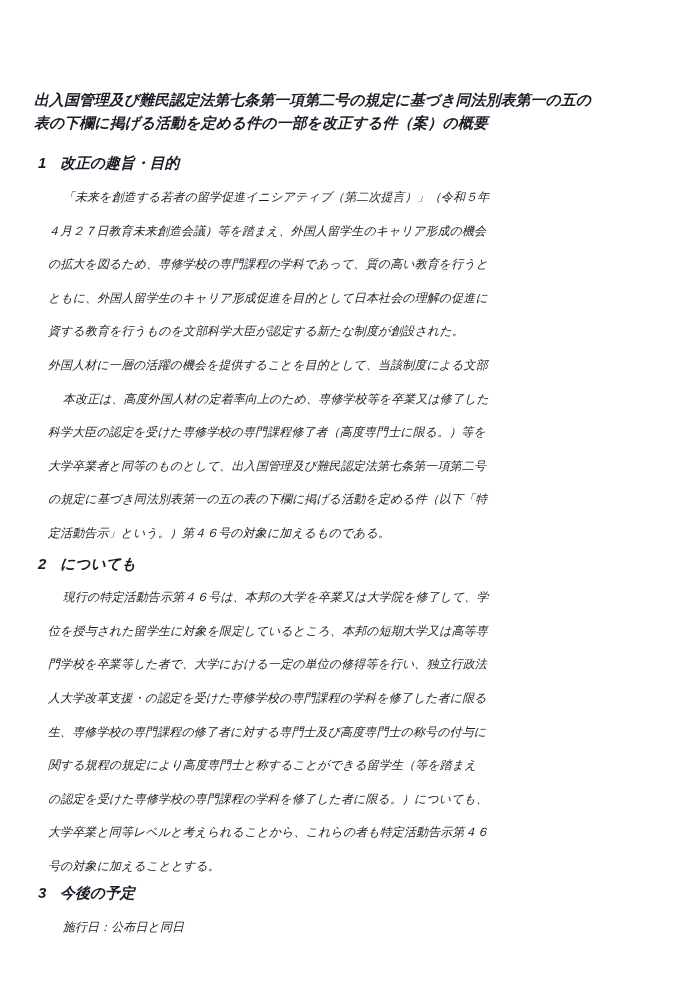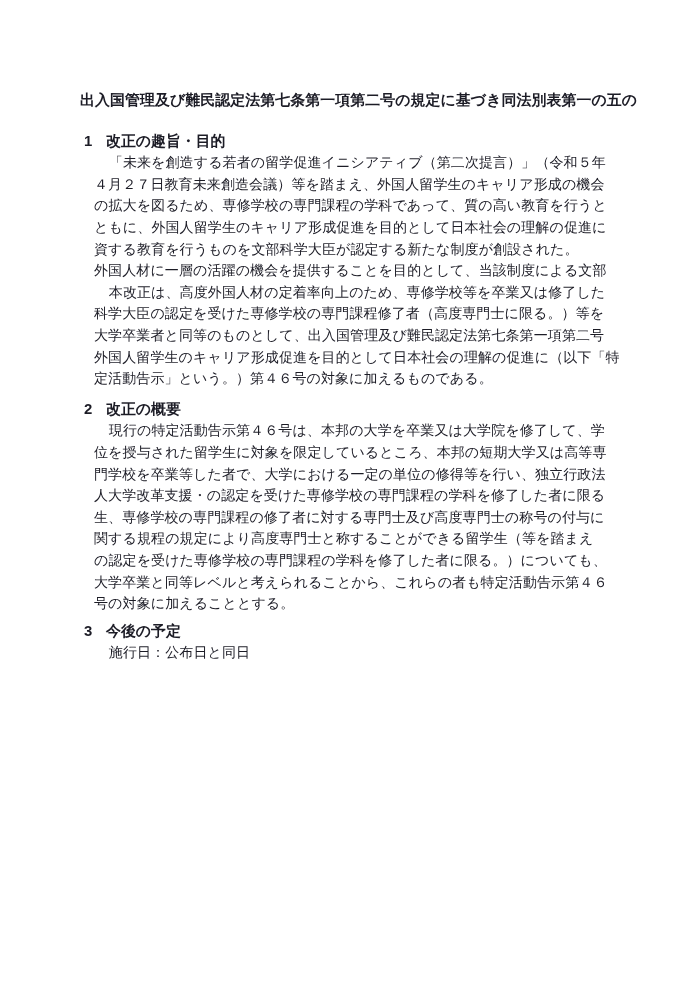--- a/index.html
+++ b/index.html
@@ -9,21 +9,22 @@
   }
   .page {
     position: relative;
     width: 700px;
     height: 1001px;
     background: #ffffff;
     overflow: hidden;
     color: #1c1c26;
   }
   .content {
-    padding: 89px 72px 0 80px;
+    padding: 89px 72px 0 34px;
+    font-style: italic;
   }
   
   .doc-title {
     font-family: "Liberation Sans", "DejaVu Sans", sans-serif;
     font-weight: bold;
     font-size: 14.9px;
     line-height: 22.7px;
     letter-spacing: 0.1px;
     white-space: nowrap;
   }
@@ -50,65 +51,67 @@
     box-sizing: border-box;
     flex: 0 0 auto;
   }
   
   .para {
     margin: 0 0 0 14px;
   }
   .b-line {
     display: block;
     font-family: "Liberation Serif", "DejaVu Serif", serif;
-    font-size: 14px;
+    font-size: 12px;
     line-height: 21.6px;
     letter-spacing: 0.1px;
     white-space: nowrap;
+    margin-top: 12px;
   }
   .b-line.first {
     text-indent: 14.8px;
   }
 </style>
 </head>
 <body>
 
 <div class="page">
   <div class="content">
 
     <div class="doc-title">
       <span class="t-line">出入国管理及び難民認定法第七条第一項第二号の規定に基づき同法別表第一の五の</span>
+      <span class="t-line">表の下欄に掲げる活動を定める件の一部を改正する件（案）の概要</span>
     </div>
 
     <div class="section section-1">
       <div class="section-heading">
         <span class="num">1</span>
         <span class="label">改正の趣旨・目的</span>
       </div>
       <div class="para">
         <span class="b-line first">「未来を創造する若者の留学促進イニシアティブ（第二次提言）」（令和５年</span>
         <span class="b-line">４月２７日教育未来創造会議）等を踏まえ、外国人留学生のキャリア形成の機会</span>
         <span class="b-line">の拡大を図るため、専修学校の専門課程の学科であって、質の高い教育を行うと</span>
         <span class="b-line">ともに、外国人留学生のキャリア形成促進を目的として日本社会の理解の促進に</span>
         <span class="b-line">資する教育を行うものを文部科学大臣が認定する新たな制度が創設された。</span>
       </div>
       <div class="para">
         <span class="b-line">外国人材に一層の活躍の機会を提供することを目的として、当該制度による文部</span>
         <span class="b-line first">本改正は、高度外国人材の定着率向上のため、専修学校等を卒業又は修了した</span>
         <span class="b-line">科学大臣の認定を受けた専修学校の専門課程修了者（高度専門士に限る。）等を</span>
         <span class="b-line">大学卒業者と同等のものとして、出入国管理及び難民認定法第七条第一項第二号</span>
-        <span class="b-line">外国人留学生のキャリア形成促進を目的として日本社会の理解の促進に（以下「特</span>
+        <span class="b-line">の規定に基づき同法別表第一の五の表の下欄に掲げる活動を定める件（以下「特</span>
         <span class="b-line">定活動告示」という。）第４６号の対象に加えるものである。</span>
       </div>
     </div>
 
     <div class="section section-2">
       <div class="section-heading">
         <span class="num">2</span>
-        <span class="label">改正の概要</span>
+        <span class="label">についても</span>
       </div>
       <div class="para">
         <span class="b-line first">現行の特定活動告示第４６号は、本邦の大学を卒業又は大学院を修了して、学</span>
         <span class="b-line">位を授与された留学生に対象を限定しているところ、本邦の短期大学又は高等専</span>
         <span class="b-line">門学校を卒業等した者で、大学における一定の単位の修得等を行い、独立行政法</span>
         <span class="b-line">人大学改革支援・の認定を受けた専修学校の専門課程の学科を修了した者に限る</span>
         <span class="b-line">生、専修学校の専門課程の修了者に対する専門士及び高度専門士の称号の付与に</span>
         <span class="b-line">関する規程の規定により高度専門士と称することができる留学生（等を踏まえ</span>
         <span class="b-line">の認定を受けた専修学校の専門課程の学科を修了した者に限る。）についても、</span>
         <span class="b-line">大学卒業と同等レベルと考えられることから、これらの者も特定活動告示第４６</span>

